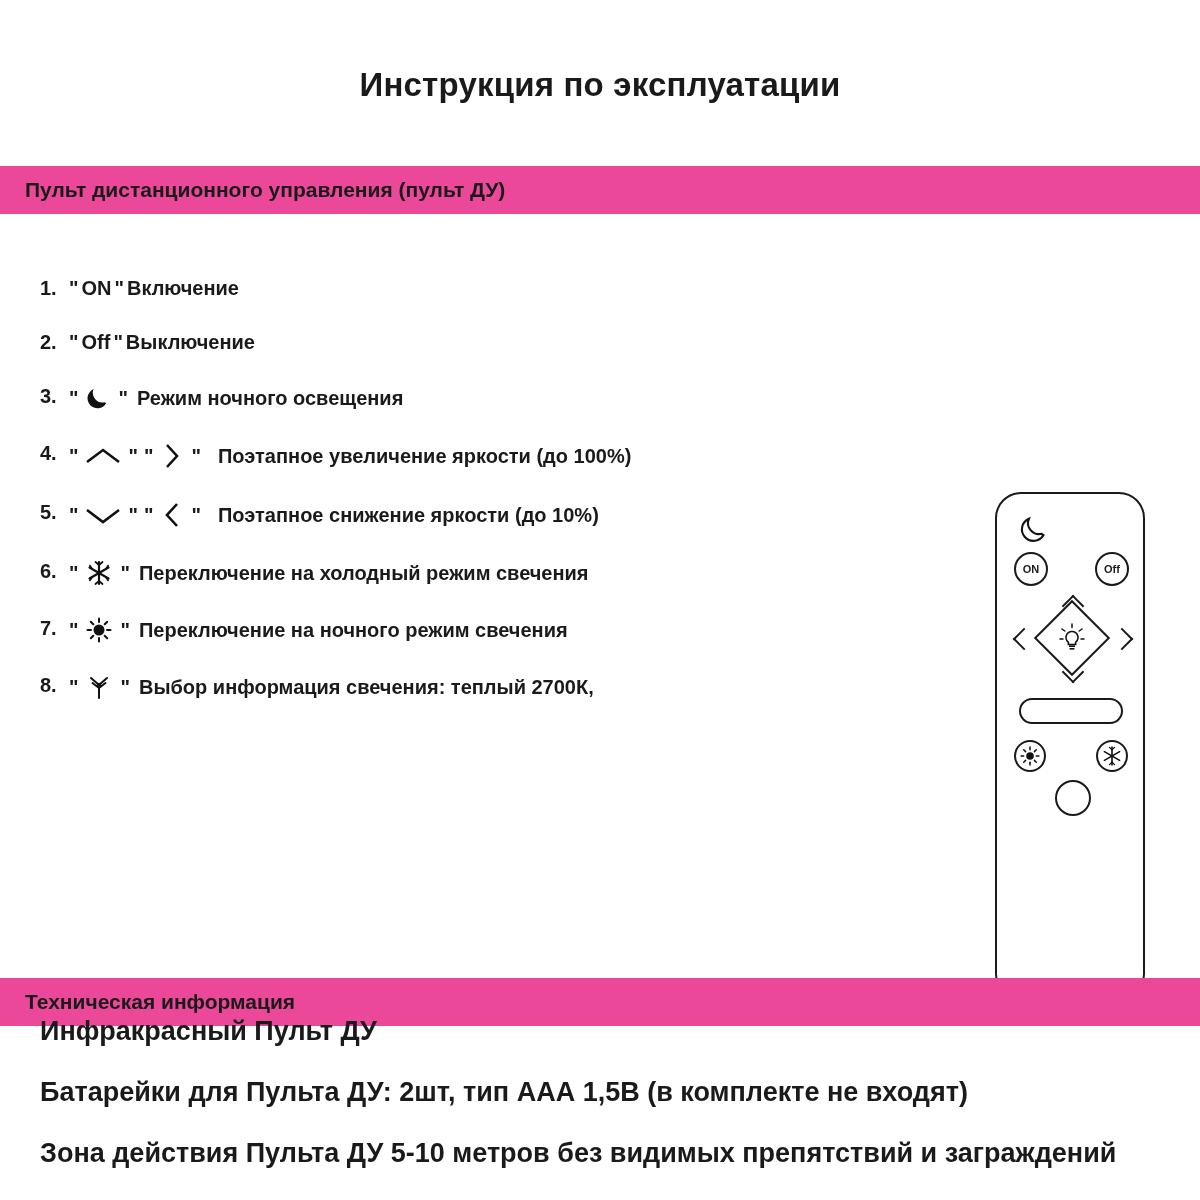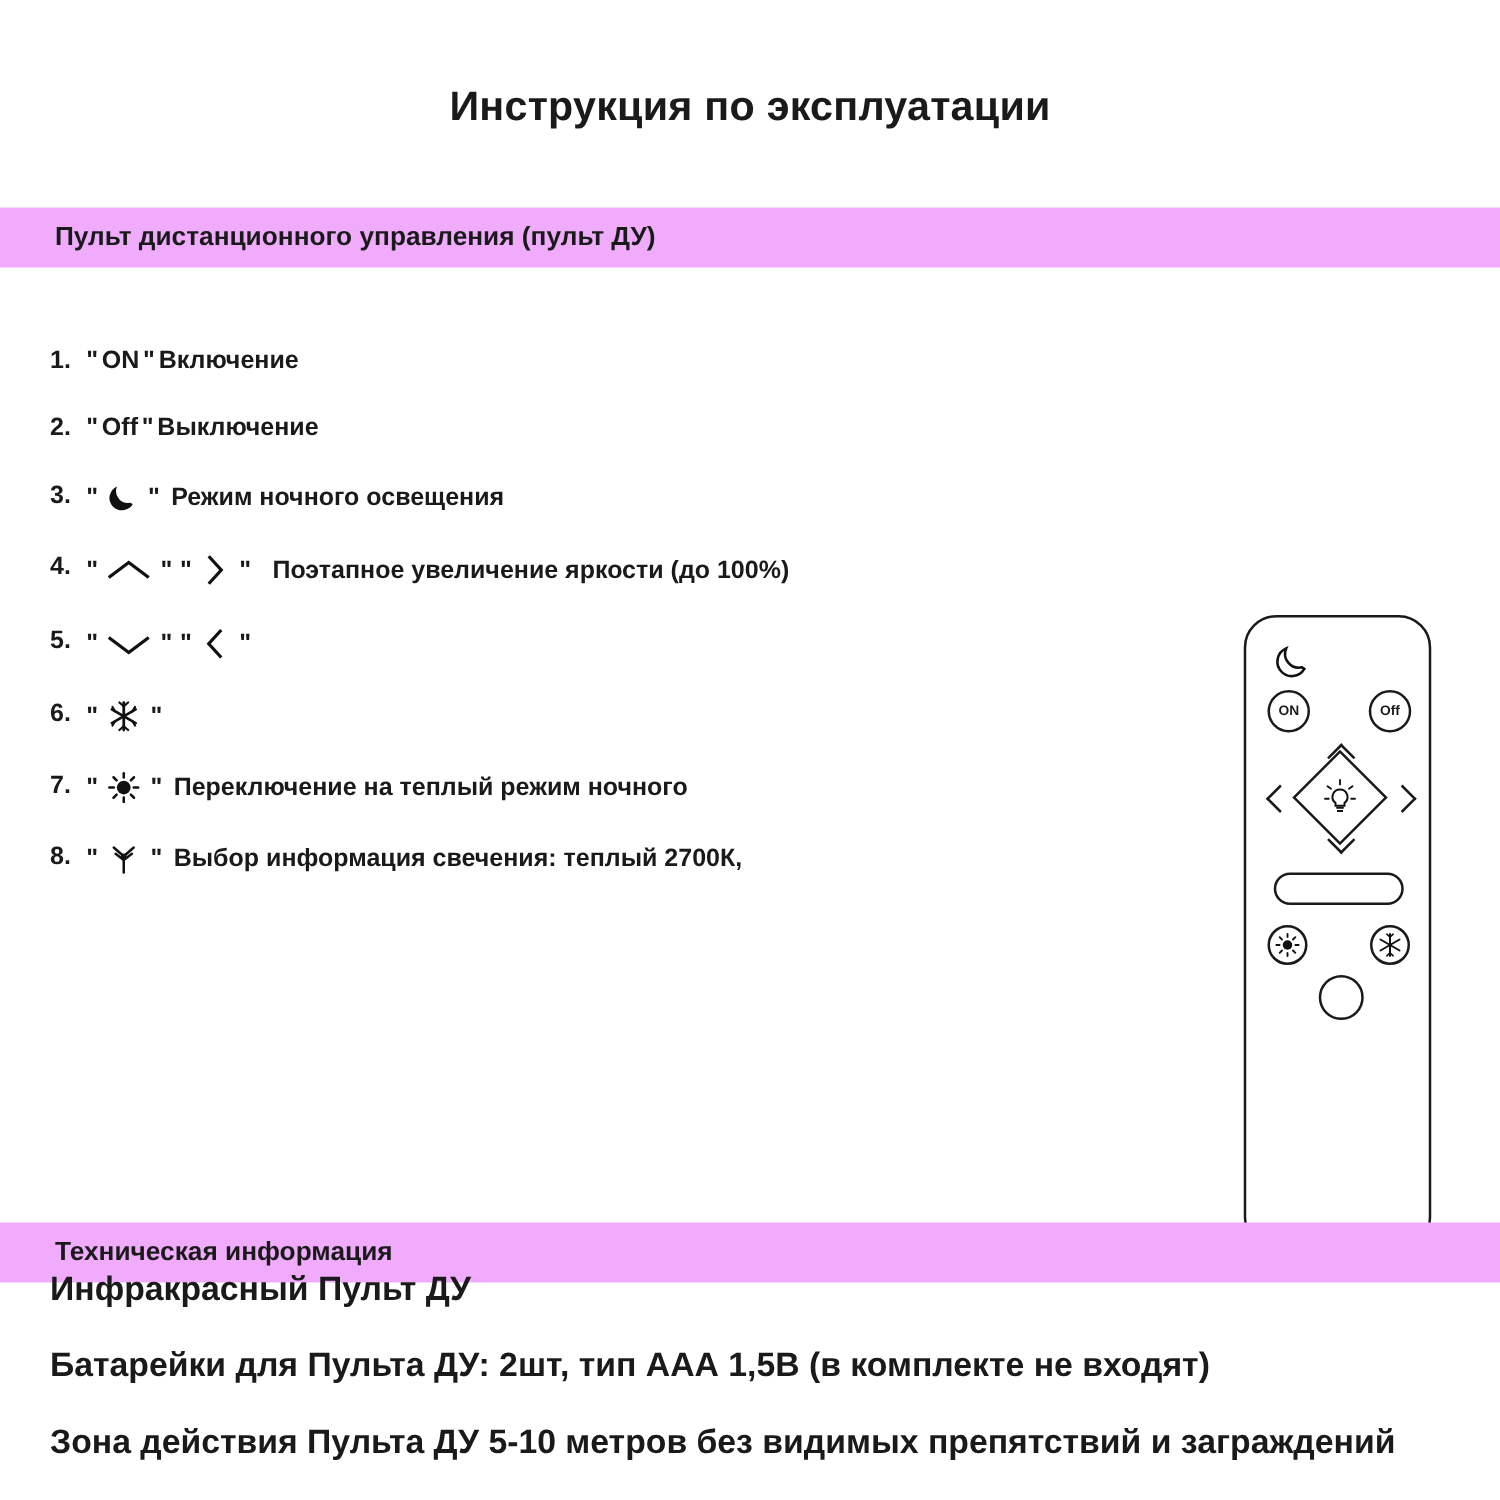--- a/index.html
+++ b/index.html
@@ -18,25 +18,25 @@
 
   .page-title {
     text-align: center;
     font-size: 33px;
     font-weight: bold;
     letter-spacing: 0.2px;
     margin-top: 66px;
   }
 
   .section-bar {
-    background: #f0abfc;
+    background: #ec4899;
     height: 48px;
     display: flex;
     align-items: center;
-    padding-left: 44px;
+    padding-left: 25px;
     box-sizing: border-box;
     font-size: 21px;
     font-weight: bold;
   }
 
   #remote-section-bar { margin-top: 62px; }
   #tech-section-bar { position: absolute; left: 0; right: 0; top: 978px; }
 
   .content-area {
     position: relative;
@@ -253,20 +253,21 @@
             </svg>
         </span>
         <span class="q">"</span>
         <span class="q">"</span>
         <span class="glyph" style="width:32px;height:30px;">
           <svg width="20" height="30" viewBox="0 0 20 30">
               <polyline points="15,4 5,15 15,26" fill="none" stroke="#111" stroke-width="2.6"></polyline>
             </svg>
         </span>
         <span class="q">"</span>
+        <span class="txt" style="padding-left:14px">Поэтапное снижение яркости (до 10%)</span>
       </span>
     </div>
 
     <div class="list-item">
       <span class="num">6.</span>
       <span class="body">
         <span class="q">"</span>
         <span class="glyph" style="width:36px;height:28px;">
           <svg width="26" height="26" viewBox="0 0 26 26">
             <g stroke="#111" stroke-width="2.2" stroke-linecap="round">
@@ -280,20 +281,21 @@
               <line x1="13" y1="21" x2="9.5" y2="24"></line>
                 <line x1="13" y1="21" x2="16.5" y2="24"></line>
               <line x1="6" y1="9" x2="4" y2="5.6"></line>
                 <line x1="20" y1="17" x2="22" y2="20.4"></line>
               <line x1="6" y1="17" x2="4" y2="20.4"></line>
                 <line x1="20" y1="9" x2="22" y2="5.6"></line>
             </g>
           </svg>
         </span>
         <span class="q">"</span>
+        <span class="txt" style="padding-left:6px">Переключение на холодный режим свечения</span>
       </span>
     </div>
 
     <div class="list-item">
       <span class="num">7.</span>
       <span class="body">
         <span class="q">"</span>
         <span class="glyph" style="width:36px;height:28px;">
           <svg width="26" height="26" viewBox="0 0 26 26">
             <circle cx="13" cy="13" r="5.5" fill="#111"></circle>
@@ -303,21 +305,21 @@
               <line x1="1.5" y1="13" x2="5" y2="13"></line>
                 <line x1="21" y1="13" x2="24.5" y2="13"></line>
               <line x1="4.8" y1="4.8" x2="7.3" y2="7.3"></line>
                 <line x1="18.7" y1="18.7" x2="21.2" y2="21.2"></line>
               <line x1="4.8" y1="21.2" x2="7.3" y2="18.7"></line>
                 <line x1="18.7" y1="7.3" x2="21.2" y2="4.8"></line>
             </g>
           </svg>
         </span>
         <span class="q">"</span>
-        <span class="txt" style="padding-left:6px">Переключение на теплый режим ночного</span>
+        <span class="txt" style="padding-left:6px">Переключение на ночного режим свечения</span>
       </span>
     </div>
 
     <div class="list-item ib8">
       <span class="num">8.</span>
       <span class="body">
         <span style="display:flex;align-items:center;">
           <span class="q">"</span>
           <span class="glyph" style="width:36px;height:28px;">
             <svg width="26" height="26" viewBox="0 0 26 26">

